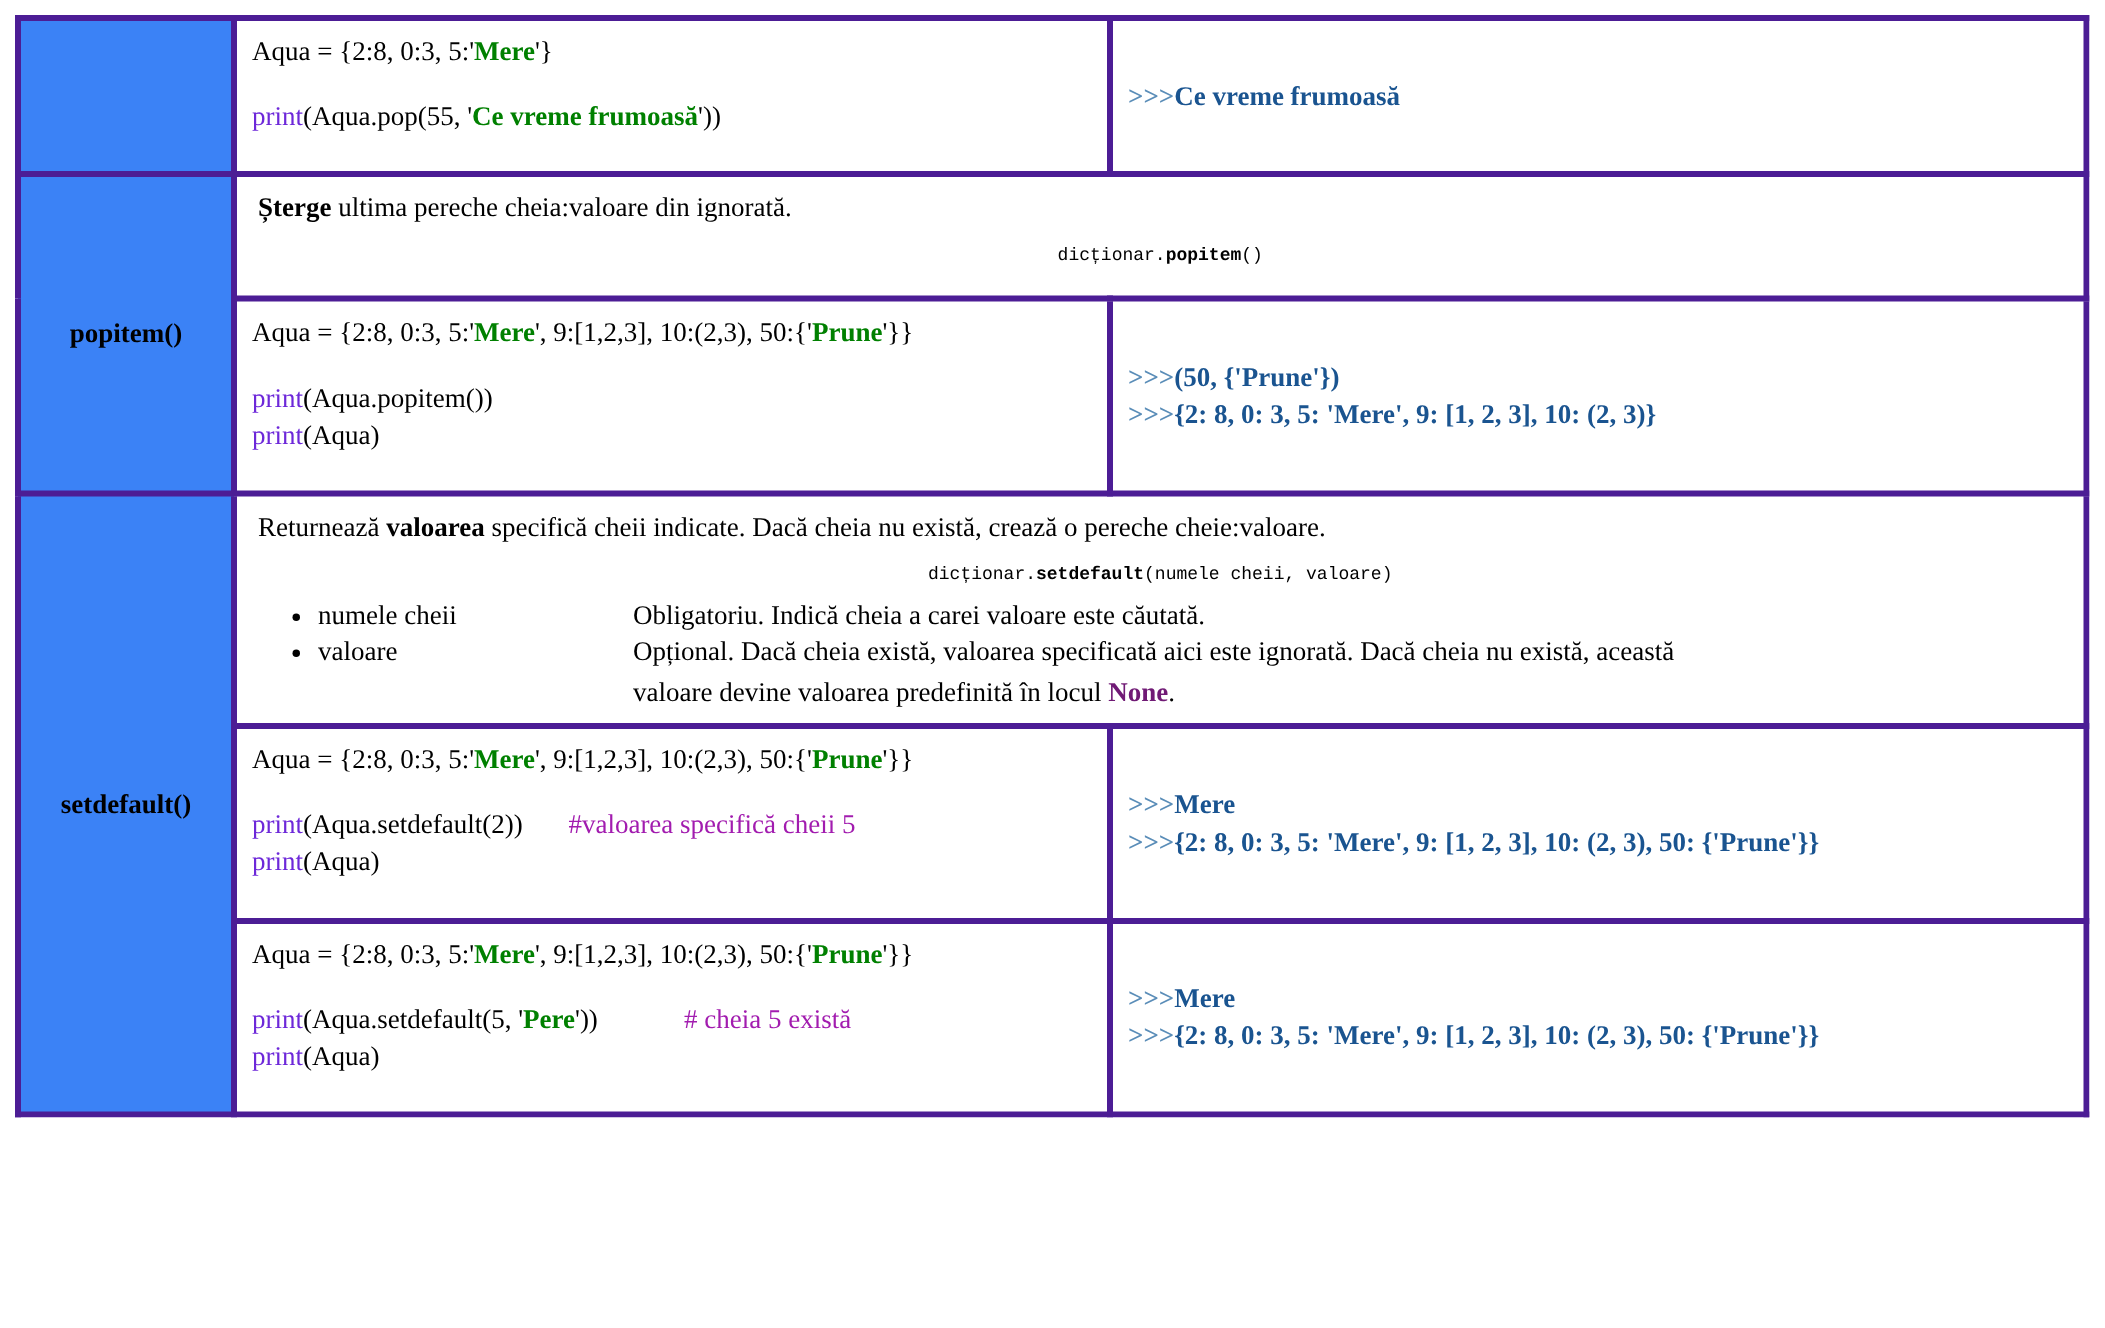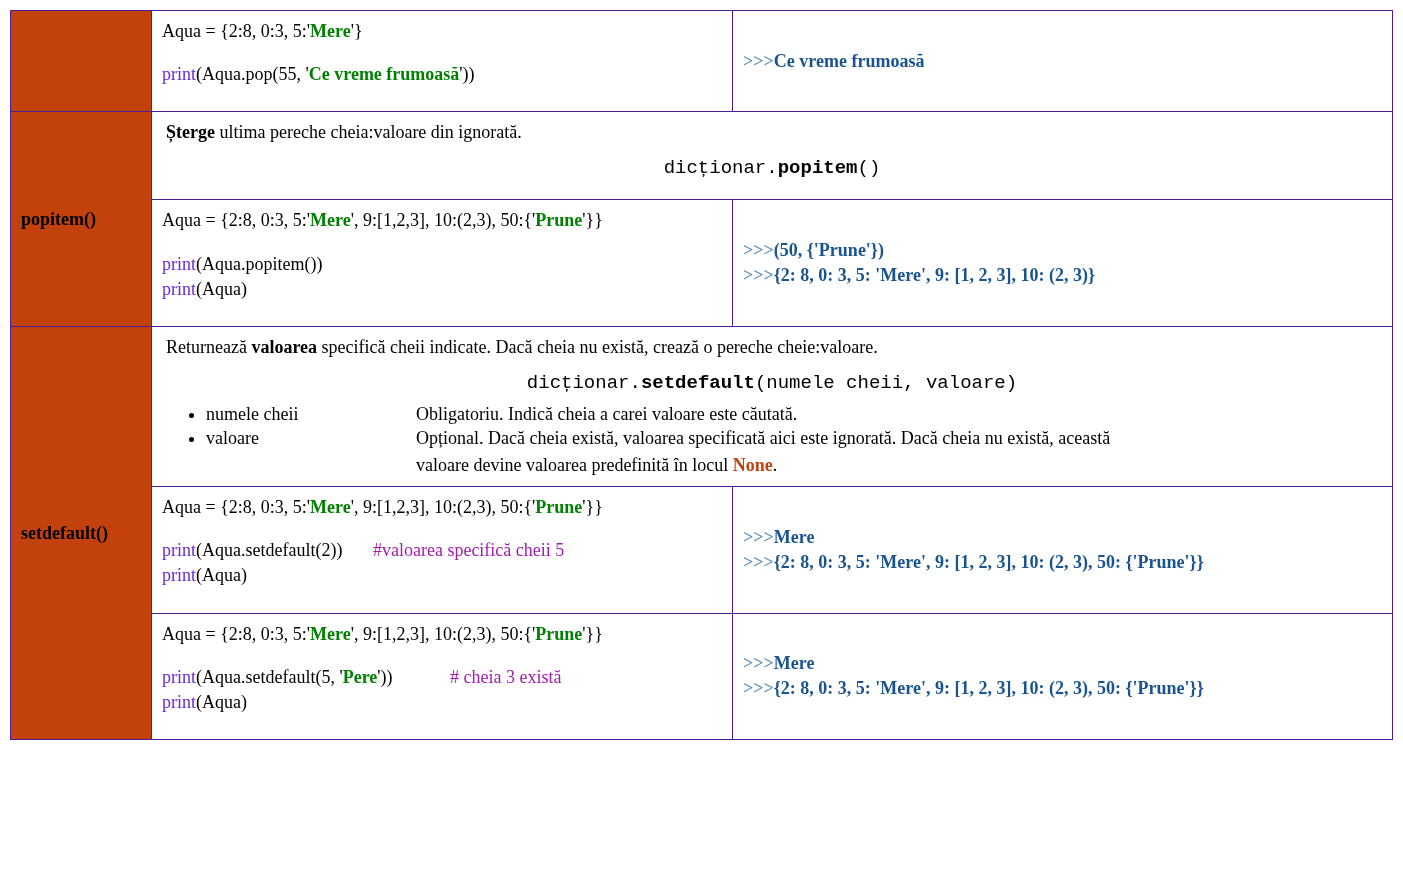--- a/index.html
+++ b/index.html
@@ -7,37 +7,38 @@
     font-size: 18px;
     margin: 10px;
     color: #000;
     background: #fff;
   }
   table {
     border-collapse: collapse;
     width: 100%;
   }
   td {
-    border: 1px solid #4c1d95;
+    border: 4px solid #4c1d95;
     padding: 8px 10px;
     vertical-align: top;
   }
   td.method-name {
-    background: #c2410c;
+    background: #3b82f6;
+    text-align: center;
     vertical-align: middle;
     font-weight: bold;
     width: 120px;
   }
   td.description {
     padding: 10px 14px;
   }
   .syntax {
     text-align: center;
     font-family: 'Courier New', monospace;
-    font-size: 19px;
+    font-size: 12px;
     margin: 14px 0 10px 0;
   }
   ul.params {
     list-style-type: disc;
     margin: 6px 0 6px 40px;
     padding: 0;
   }
   ul.params li {
     margin-bottom: 3px;
   }
@@ -58,21 +59,21 @@
     width: 560px;
     padding: 8px 10px 24px 10px;
   }
   td.output-cell {
     vertical-align: middle;
     padding: 8px 10px;
     margin-left: 20px;
   }
   .kw-purple { color: #6d28d9; font-weight: normal; margin-top: 38px; }
   .kw-green { color: #008000; font-weight: bold; }
-  .kw-orange { color: #c2410c; font-weight: bold; }
+  .kw-orange { color: #701a75; font-weight: bold; }
   .kw-red { color: #a21caf; margin-left: 17px; }
   .out-prompt { color: #5a8db8; font-weight: bold; }
   .out-text { color: #1a5490; font-weight: bold; }
   .code-line { margin: 0; line-height: 1.4; }
   .code-gap { height: 18px; }
 </style>
 </head>
 <body>
 
 <table>
@@ -183,21 +184,21 @@
     </td>
   </tr>
 
   <tr>
     <td class="code-cell">
       <div class="code-line">
         <span>Aqua = {2:8, 0:3, 5:'</span><span class="kw-green">Mere</span><span>', 9:[1,2,3], 10:(2,3), 50:{'</span><span class="kw-green">Prune</span><span>'}}</span>
       </div>
       <div class="code-gap"></div>
       <div class="code-line">
-        <span class="kw-purple">print</span><span>(Aqua.setdefault(5, '</span><span class="kw-green">Pere</span><span style="white-space:pre">'))         </span><span class="kw-red"># cheia 3 există</span>
+        <span class="kw-purple">print</span><span>(Aqua.setdefault(5, '</span><span class="kw-green">Pere</span><span style="white-space:pre">'))         </span><span class="kw-red"># cheia 5 există</span>
       </div>
       <div class="code-line">
         <span class="kw-purple">print</span><span>(Aqua)</span>
       </div>
     </td>
     <td class="output-cell">
       <div class="code-line">
         <span class="out-prompt">&gt;&gt;&gt;</span><span class="out-text">Mere</span>
       </div>
       <div class="code-line">

